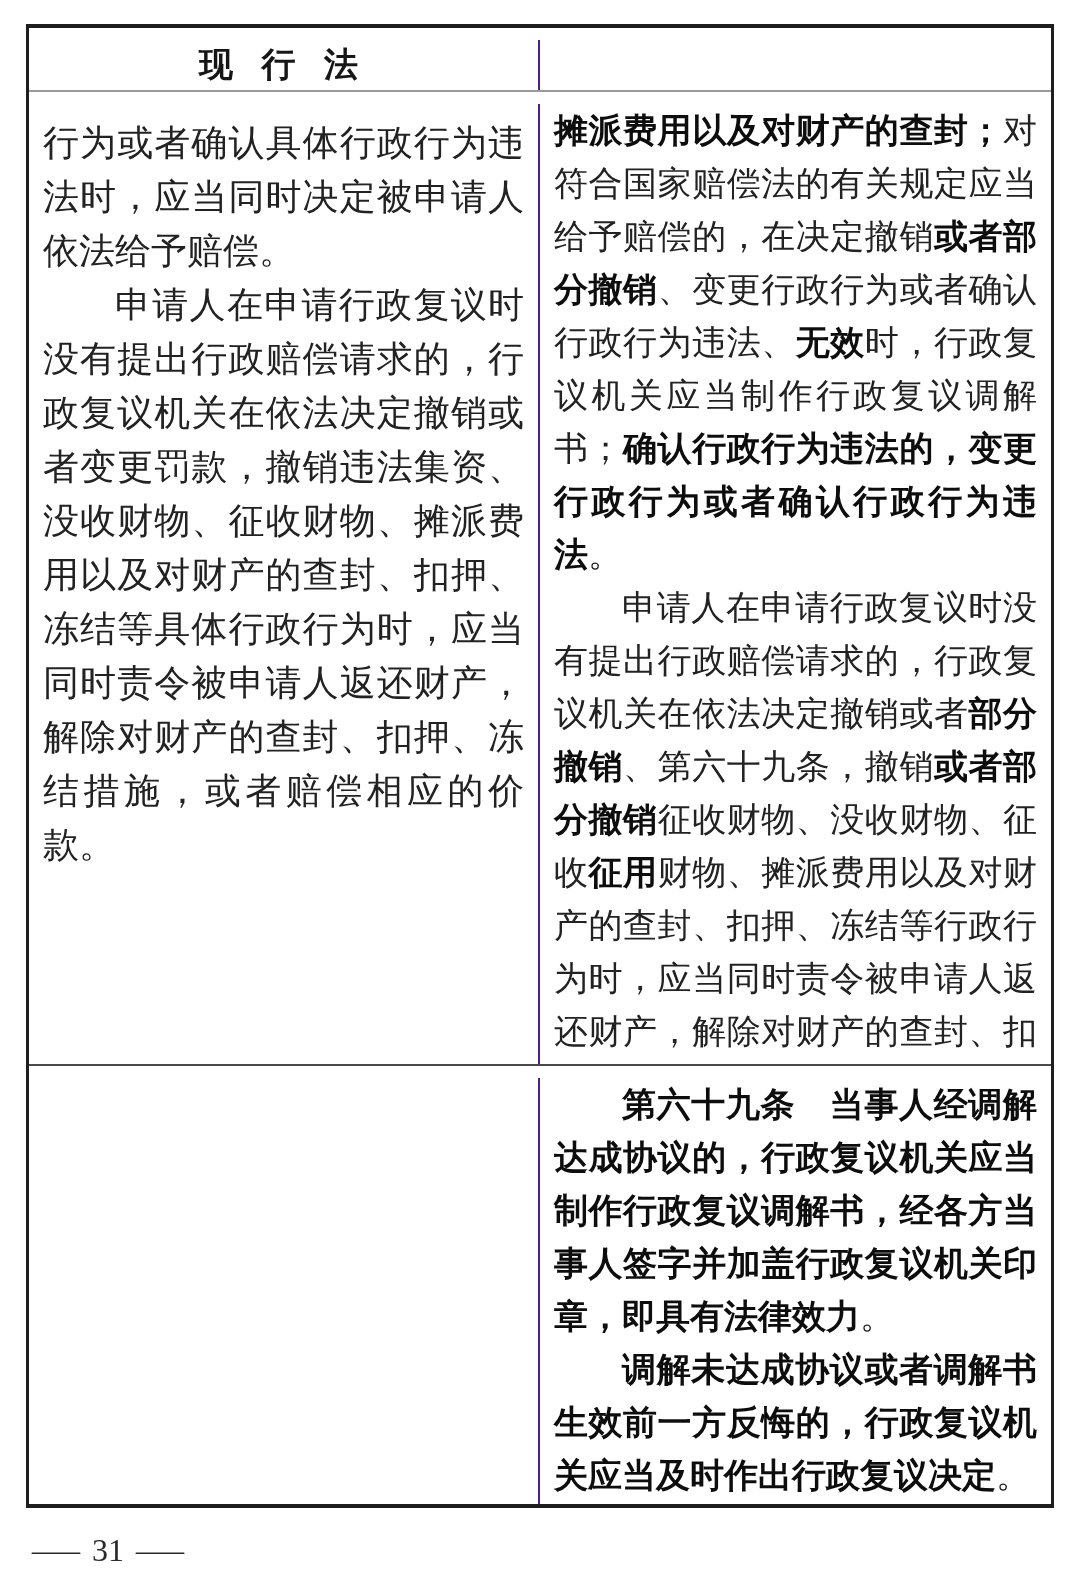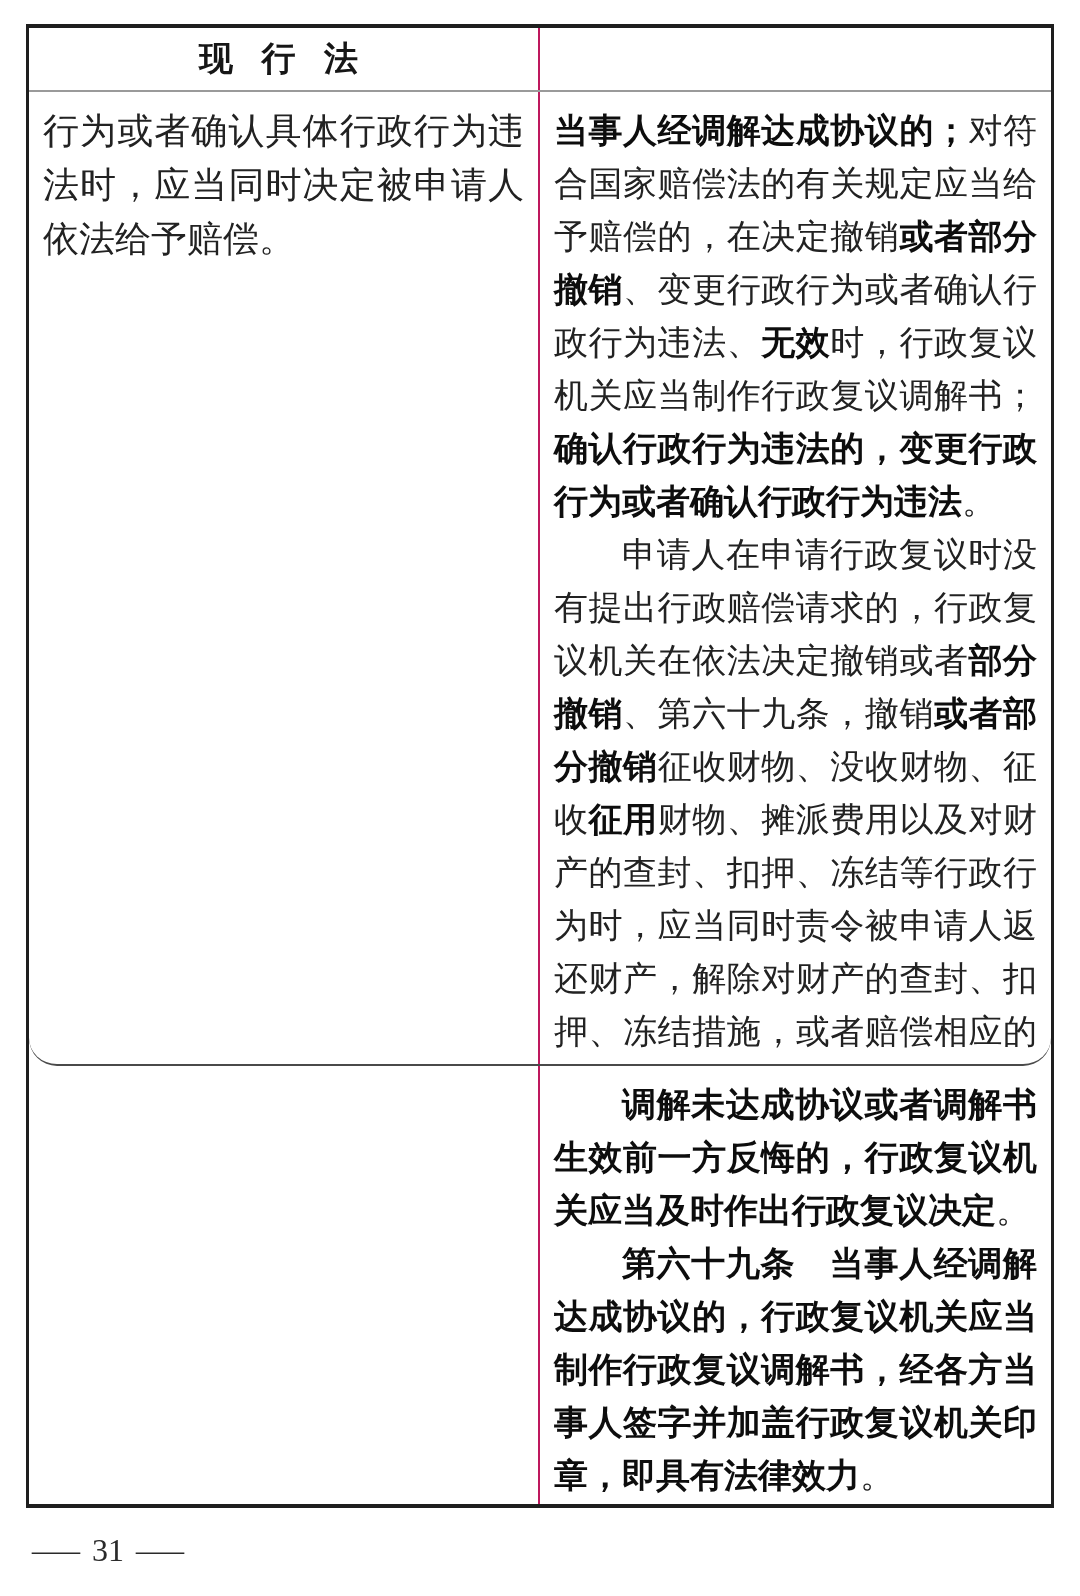--- a/index.html
+++ b/index.html
@@ -32,24 +32,24 @@
   }
   .hdr-cell {
     display: flex;
     align-items: center;
     justify-content: center;
     font-size: 34px;
     font-weight: bold;
     letter-spacing: 10px;
     color: #161616;
   }
-  .col-l { width: 50%; border-right: 2px solid #be185d; }
+  .col-l { width: 50%; border-right: 2px solid #4c1d95; margin-top: 12px; }
   .col-r { width: 50%; }
 
-  .body-row { display: flex; overflow: hidden; border-radius: 28px; }
+  .body-row { display: flex; overflow: hidden; }
   .row-1 { flex: 0 0 974px; border-bottom: 2px solid #4a4a4a; }
   .row-2 { flex: 1 1 auto; }
 
   .cell {
     padding: 12px 14px 0 14px;
     overflow: hidden;
   }
   .cell p {
     margin: 0;
     font-size: 34px;
@@ -84,32 +84,33 @@
 
   <div class="doc-table">
 
     <div class="hdr-row">
       <div class="hdr-cell col-l">现 行 法</div>
     </div>
 
     <div class="body-row row-1">
       <div class="cell cell-left col-l">
           <p><span>行为或者确认具体行政行为违法时，应当同时决定被申请人依法给予赔偿。</span></p>
+          <p class="indent"><span>申请人在申请行政复议时没有提出行政赔偿请求的，行政复议机关在依法决定撤销或者变更罚款，撤销违法集资、没收财物、征收财物、摊派费用以及对财产的查封、扣押、冻结等具体行政行为时，应当同时责令被申请人返还财产，解除对财产的查封、扣押、冻结措施，或者赔偿相应的价款。</span></p>
         </div>
       <div class="cell cell-right col-r">
-          <p><span class="b">当事人经调解达成协议的；</span><span>对符合国家赔偿法的有关规定应当给予赔偿的，在决定撤销</span><span class="b">或者部分撤销</span><span>、变更行政行为或者确认行政行为违法、</span><span class="b">无效</span><span>时，行政复议机关应当制作行政复议调解书；</span><span class="b">确认行政行为违法的，变更行政行为或者确认行政行为违法</span><span>。</span></p>
+          <p><span class="b">摊派费用以及对财产的查封；</span><span>对符合国家赔偿法的有关规定应当给予赔偿的，在决定撤销</span><span class="b">或者部分撤销</span><span>、变更行政行为或者确认行政行为违法、</span><span class="b">无效</span><span>时，行政复议机关应当制作行政复议调解书；</span><span class="b">确认行政行为违法的，变更行政行为或者确认行政行为违法</span><span>。</span></p>
           <p class="indent"><span>申请人在申请行政复议时没有提出行政赔偿请求的，行政复议机关在依法决定撤销或者</span><span class="b">部分撤销</span><span>、第六十九条，撤销</span><span class="b">或者部分撤销</span><span>征收财物、没收财物、征收</span><span class="b">征用</span><span>财物、摊派费用以及对财产的查封、扣押、冻结等行政行为时，应当同时责令被申请人返还财产，解除对财产的查封、扣押、冻结措施，或者赔偿相应的价款。</span></p>
         </div>
     </div>
 
     <div class="body-row row-2">
       <div class="cell cell-left col-l"></div>
       <div class="cell cell-right col-r">
+          <p class="indent"><span class="b">第六十九条　当事人经调解达成协议的，行政复议机关应当制作行政复议调解书，经各方当事人签字并加盖行政复议机关印章，即具有法律效力</span><span>。</span></p>
           <p class="indent"><span class="b">调解未达成协议或者调解书生效前一方反悔的，行政复议机关应当及时作出行政复议决定</span><span>。</span></p>
-          <p class="indent"><span class="b">第六十九条　当事人经调解达成协议的，行政复议机关应当制作行政复议调解书，经各方当事人签字并加盖行政复议机关印章，即具有法律效力</span><span>。</span></p>
         </div>
     </div>
 
   </div>
 
   <div class="page-footer">
     <span class="footer-dash">—</span>
     <span>31</span>
     <span class="footer-dash">—</span>
   </div>

